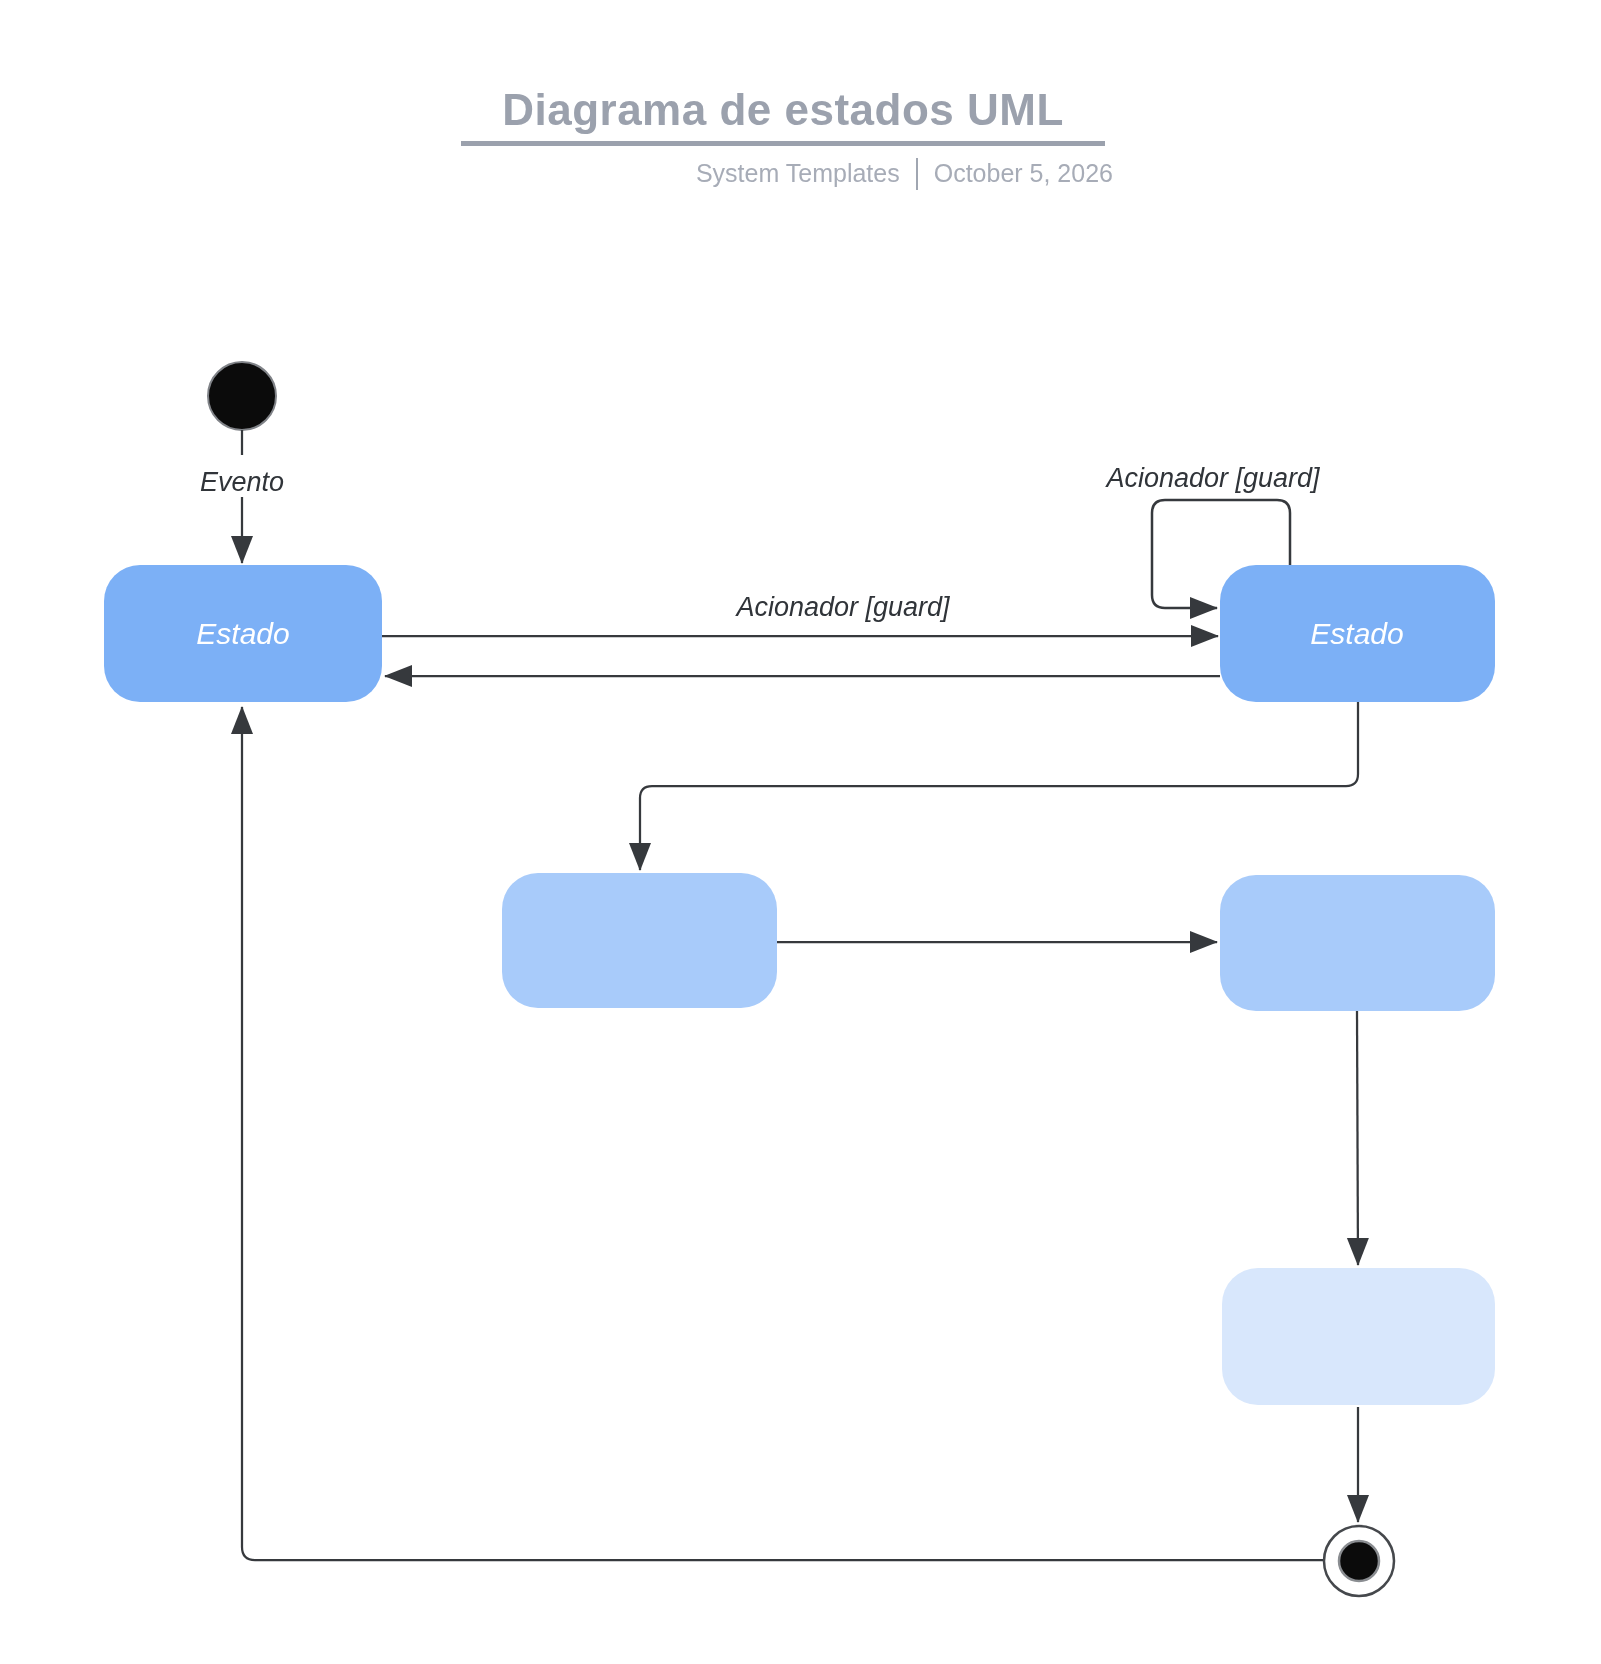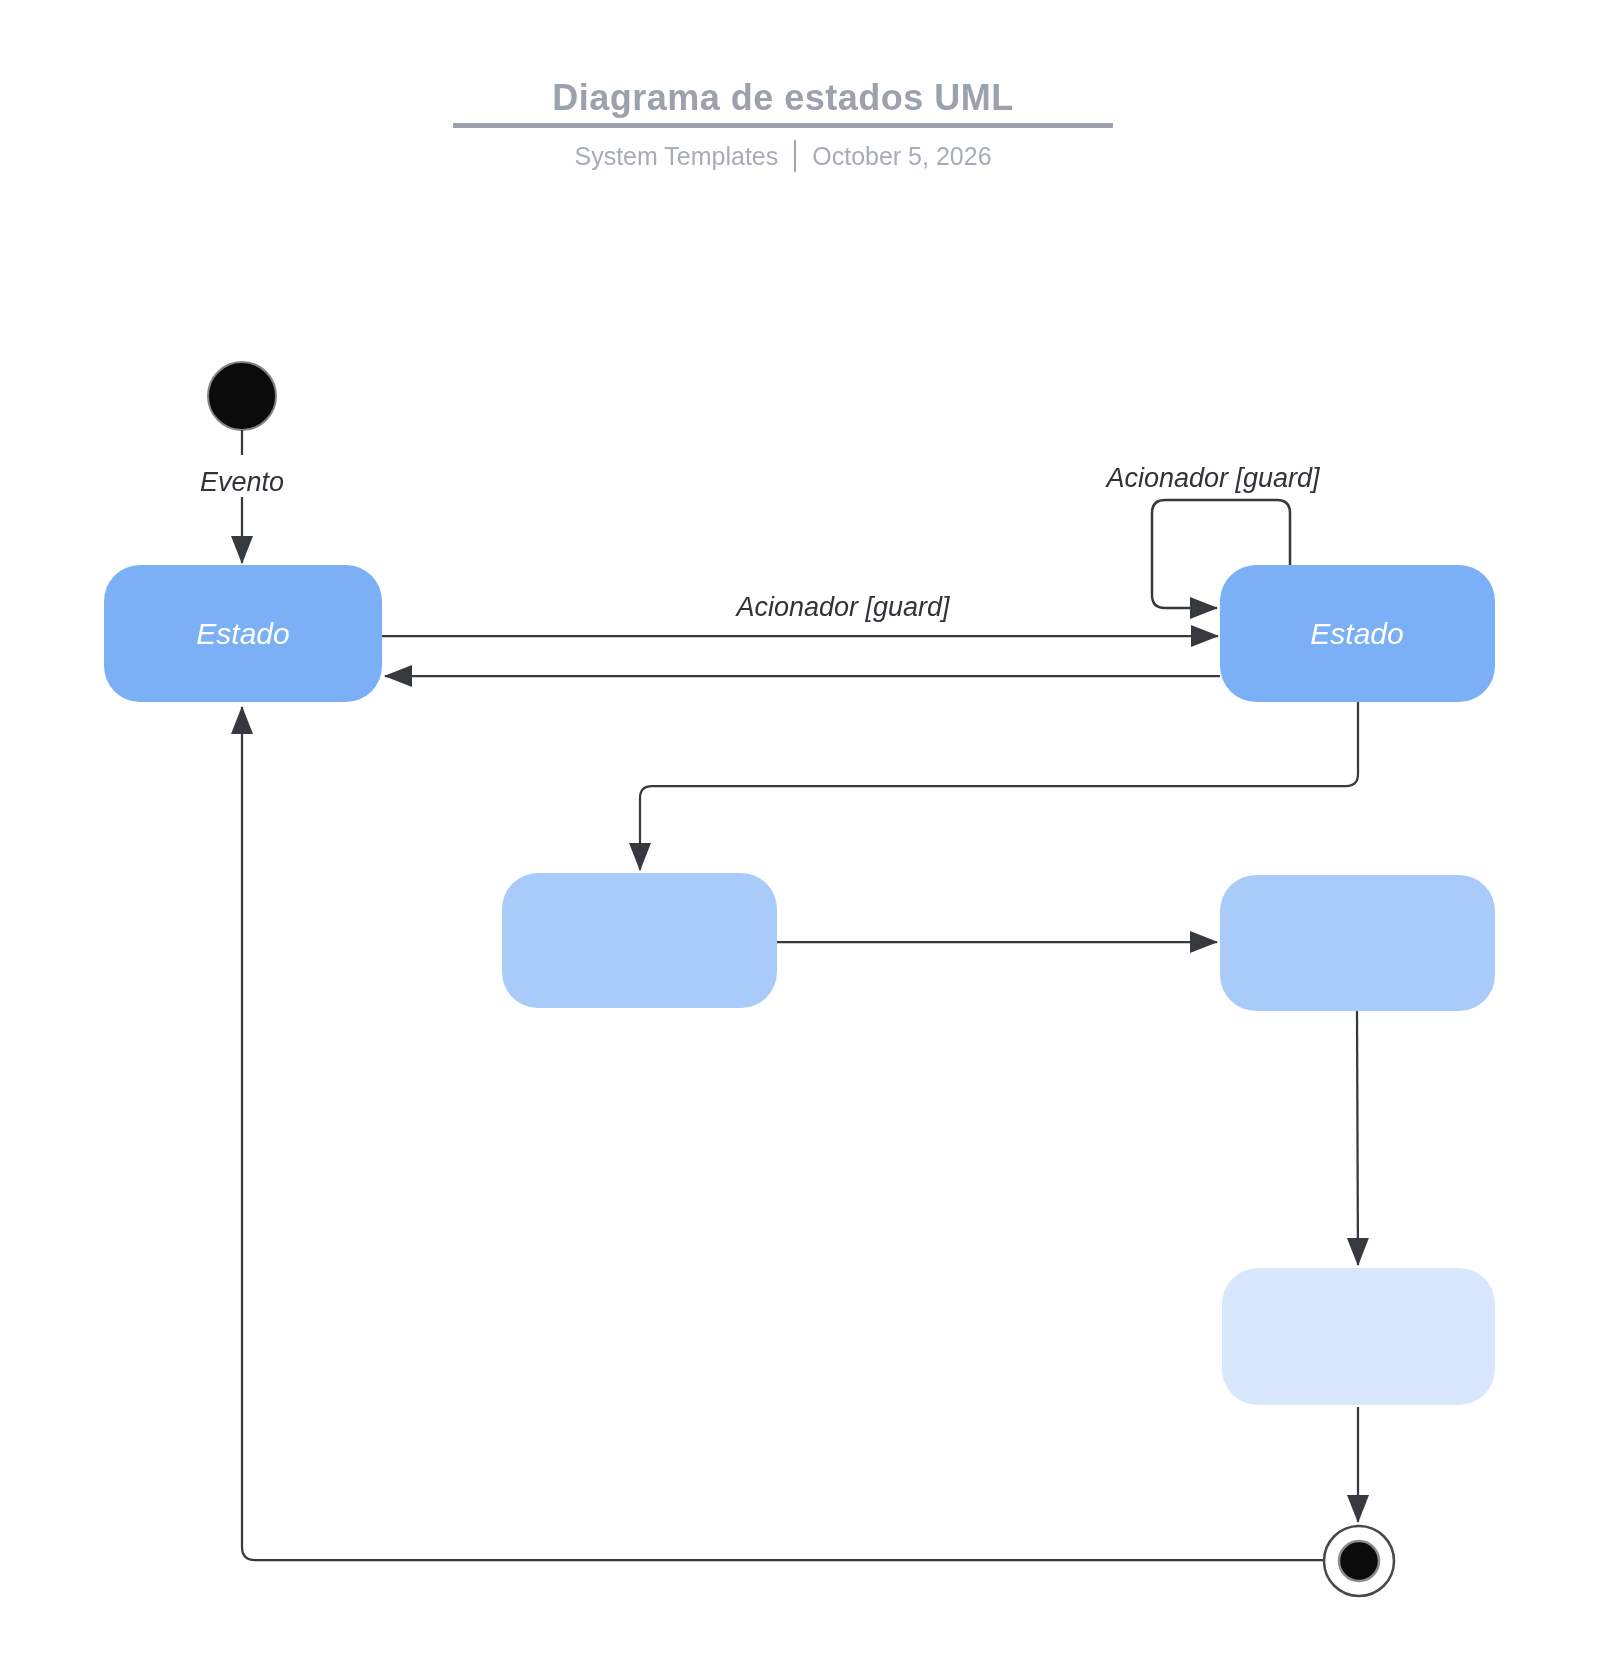--- a/index.html
+++ b/index.html
@@ -8,28 +8,28 @@
     width:1601px;height:1664px;
     background:#ffffff;
     font-family:"Liberation Sans",sans-serif;
     overflow:hidden;
   }
   .header{
     position:absolute;left:453px;top:76px;width:660px;
     text-align:center;
   }
   .title{
-    font-size:36px;font-weight:bold;color:#9BA1AD;
+    font-size:44px;font-weight:bold;color:#9BA1AD;
     letter-spacing:.5px;line-height:1.2;
     padding-bottom:4px;border-bottom:5px solid #9BA1AD;
-    margin:0;
+    margin:8px;
   }
   .subtitle{
     margin-top:12px;
-    display:flex;align-items:center;justify-content:center;gap:16px;
+    display:flex;align-items:center;justify-content:flex-end;gap:16px;
     font-size:25px;color:#A7ACB7;
   }
   .subtitle-sep{
     width:2px;height:32px;background:#A0A6B1;display:inline-block;
   }
   svg text{font-family:"Liberation Sans",sans-serif;}
   .state-label{font-style:italic;font-size:30px;fill:#ffffff;}
   .edge-label{font-style:italic;font-size:27px;fill:#303439;}
 </style>
 </head>

